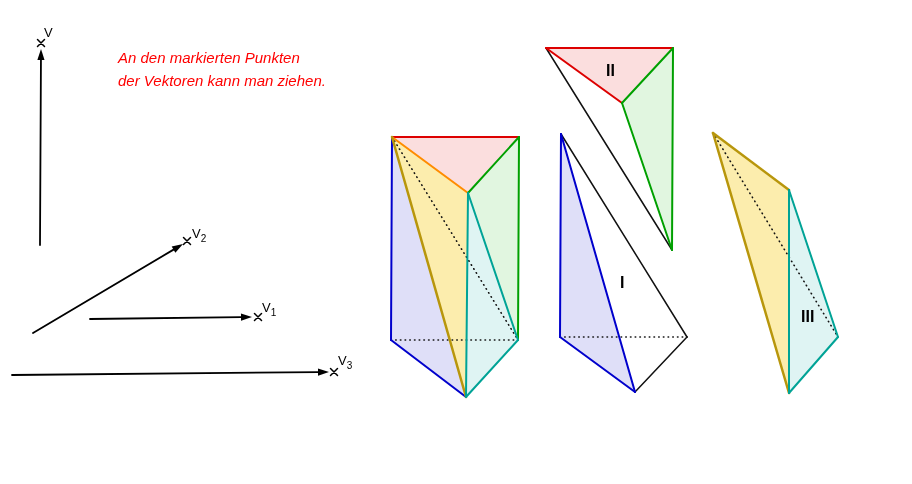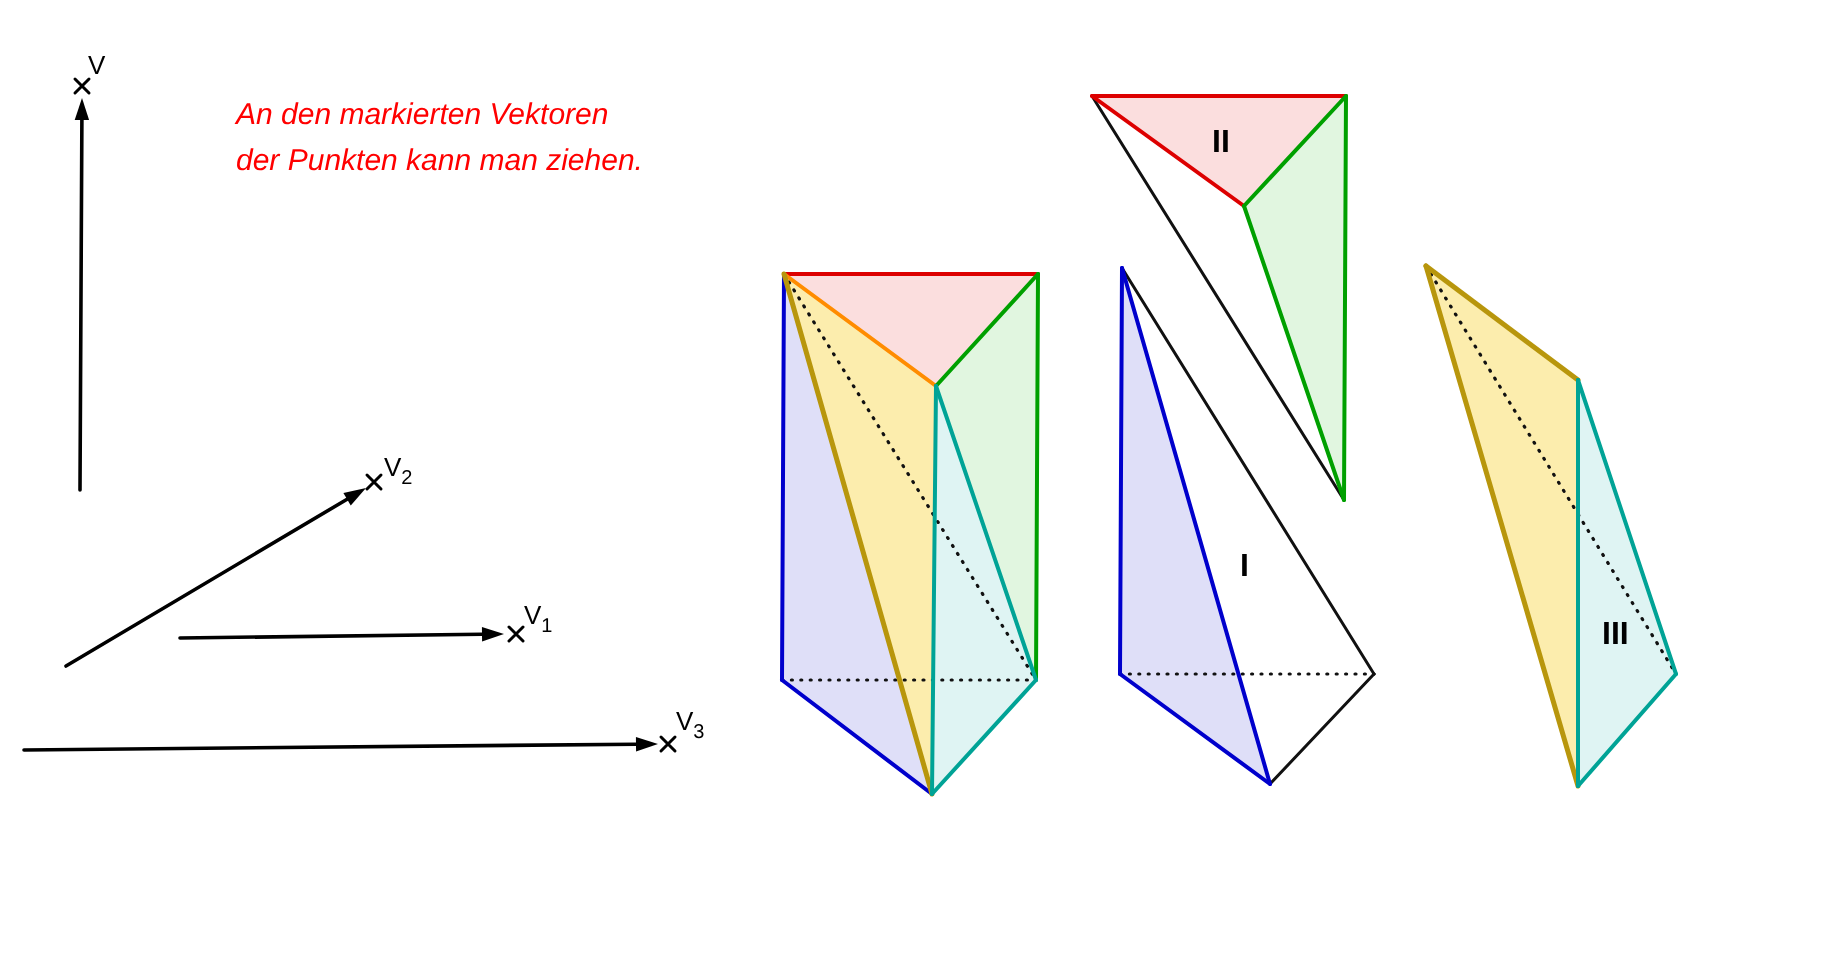--- a/index.html
+++ b/index.html
@@ -80,16 +80,16 @@
       <line x1="90" y1="319" x2="241.00083819103259" y2="317.13579212109835" stroke="#000000" stroke-width="1.8" stroke-linecap="round"></line>
       <polygon points="252,317 241.04527924884658,320.7355178040331 240.9563971332186,313.5360664381636" fill="#000000"></polygon>
       <path d="M 254.5 313.5 L 261.5 320.5 M 254.5 320.5 L 261.5 313.5" stroke="#000000" stroke-width="1.5" fill="none" stroke-linecap="round"></path>
       <text x="262" y="312" font-size="13" font-family="&quot;Liberation Sans&quot;,&quot;DejaVu Sans&quot;,sans-serif" fill="#000000">V<tspan dy="4" font-size="10">1</tspan></text>
       <line x1="12" y1="375" x2="318.00049255814326" y2="372.1040962849387" stroke="#000000" stroke-width="1.8" stroke-linecap="round"></line>
       <polygon points="329,372 318.0345604332141,375.7039350840918 317.96642468307243,368.50425748578556" fill="#000000"></polygon>
       <path d="M 330.5 368.5 L 337.5 375.5 M 330.5 375.5 L 337.5 368.5" stroke="#000000" stroke-width="1.5" fill="none" stroke-linecap="round"></path>
       <text x="338" y="365" font-size="13" font-family="&quot;Liberation Sans&quot;,&quot;DejaVu Sans&quot;,sans-serif" fill="#000000">V<tspan dy="4" font-size="10">3</tspan></text>
     </svg>
   <div class="note" style="color: rgb(255, 0, 0);">
-    <span>An den markierten Vektoren</span>
-    <span>der Punkten kann man ziehen.</span>
+    <span>An den markierten Punkten</span>
+    <span>der Vektoren kann man ziehen.</span>
   </div>
 </div>
 
 </body></html>

